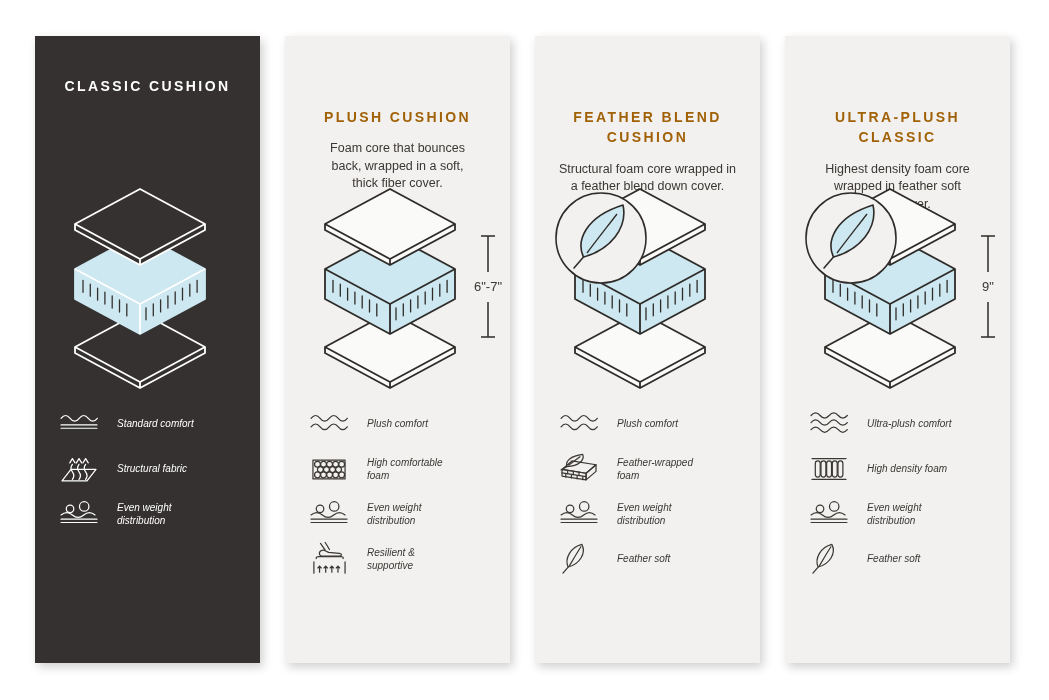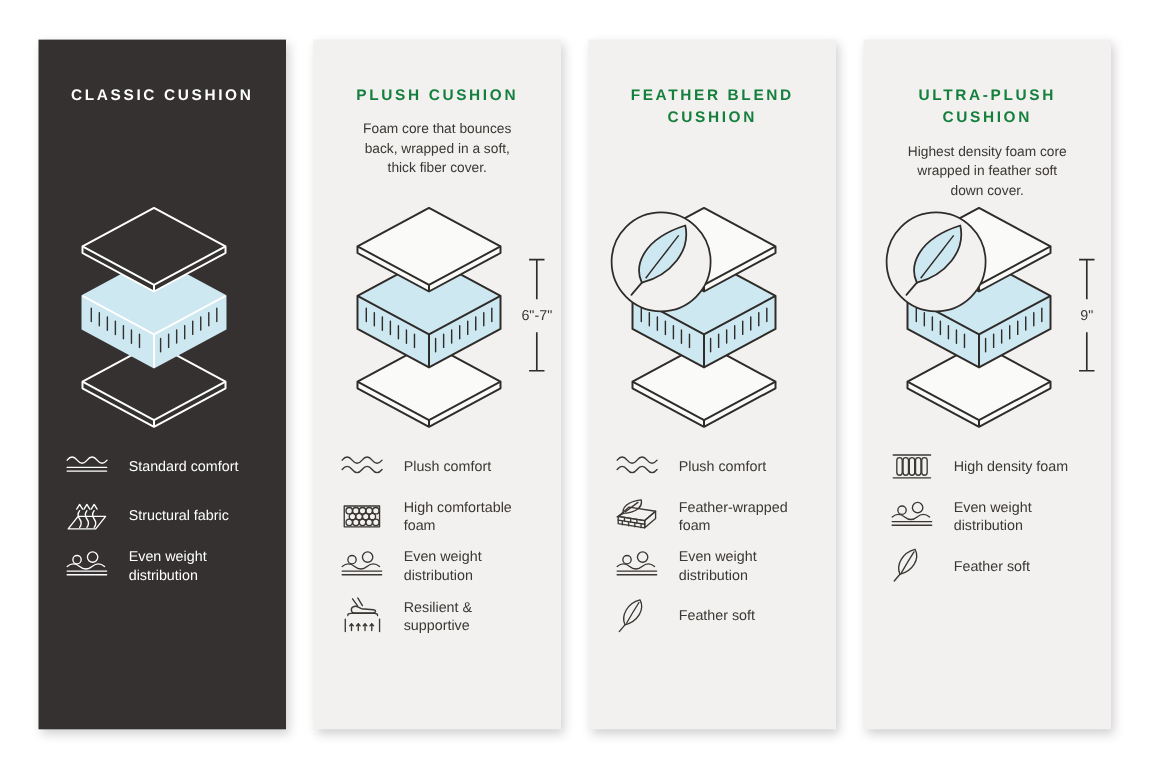--- a/index.html
+++ b/index.html
@@ -15,38 +15,38 @@
     position:relative;width:225px;height:627px;box-sizing:border-box;
     padding:40px 0 0 0;
     box-shadow:3px 4px 9px rgba(40,40,40,0.22);
   }
   .card.dark{background:var(--dark-bg,#343130);color:var(--text-dark-card,#ffffff);}
   .card.light{background:var(--light-bg,#f2f1ef);color:var(--text-light-card,#3a3734);}
   .card-title{
     margin:0;text-align:center;font-size:14px;font-weight:bold;
     letter-spacing:2.4px;line-height:1.45;white-space:pre-line;
   }
-  .card.light .card-title{color:#15803d;}
+  .card.light .card-title{color:#a16207;margin-top:31px;}
   .card-desc{
     margin:13px auto 0;text-align:center;font-size:12.5px;line-height:1.4;
     white-space:pre-line;max-width:200px;
   }
   .diagram{
     position:absolute;top:148px;left:0;width:225px;height:215px;
     display:flex;justify-content:center;align-items:flex-start;
   }
   .features{
     position:absolute;top:371px;left:22px;right:6px;
     list-style:none;margin:0;padding:0;
   }
   .feature{display:flex;align-items:center;gap:16px;margin-bottom:11px;}
   .f-icon{flex:none;width:44px;height:34px;display:flex;align-items:center;justify-content:center;}
   .f-icon svg{display:block;}
   .f-icon svg *{stroke:currentColor;fill:none;stroke-width:1.3;stroke-linecap:round;stroke-linejoin:round;}
-  .f-label{font-size:13px;line-height:1.32;white-space:pre-line;}
+  .f-label{font-size:10px;line-height:1.32;white-space:pre-line;font-style:italic;}
   svg text{font-family:"Liberation Sans", sans-serif;}
 </style>
 </head>
 <body>
 
 <div class="canvas">
   <div class="cards" id="cards">
       <section class="card dark">
     <h2 class="card-title">CLASSIC CUSHION</h2>
     <div class="diagram">
@@ -186,20 +186,22 @@
               </svg>
             </span>
     <span class="f-label">Resilient &amp;
 supportive</span>
   </li>
         </ul>
   </section>
       <section class="card light">
     <h2 class="card-title">FEATHER BLEND
 CUSHION</h2>
+    <p class="card-desc">Structural foam core wrapped in
+a feather blend down cover.</p>
     <div class="diagram">
           <svg width="225" height="215" viewBox="0 0 225 215">
             <g>
               <path d="M40 163 L105 128 L170 163 L170 169 L105 204 L40 169 Z" fill="#fafaf9" stroke="#2e2b29" stroke-width="1.8" stroke-linejoin="round"></path>
               <path d="M40 163 L105 198 L170 163 M105 198 L105 204" fill="none" stroke="#2e2b29" stroke-width="1.8" stroke-linejoin="round"></path>
             </g>
             <g>
               <path d="M40 85 L105 50 L170 85 L170 115 L105 150 L40 115 Z" fill="#cde8f0" stroke="#2e2b29" stroke-width="1.8" stroke-linejoin="round"></path>
               <path d="M48.0 96.3 L48.0 108.3 M55.3 100.2 L55.3 112.2 M62.6 104.2 L62.6 116.2 M69.9 108.1 L69.9 120.1 M77.2 112.0 L77.2 124.0 M84.5 116.0 L84.5 128.0 M91.8 119.9 L91.8 131.9 M111.0 123.8 L111.0 135.8 M118.3 119.8 L118.3 131.8 M125.6 115.9 L125.6 127.9 M132.9 112.0 L132.9 124.0 M140.2 108.0 L140.2 120.0 M147.5 104.1 L147.5 116.1 M154.8 100.2 L154.8 112.2 M162.1 96.3 L162.1 108.3 " stroke="#2e2b29" stroke-width="1.3" fill="none" stroke-linecap="round"></path>
               <path d="M40 85 L105 120 L170 85 M105 120 L105 150" fill="none" stroke="#2e2b29" stroke-width="1.8" stroke-linejoin="round"></path>
@@ -261,21 +263,21 @@
                 <path d="M11.5 26.5 C7.5 17.5 14 5.5 26 2.5 C31 12 23.5 23.5 11.5 26.5 Z"></path>
                 <path d="M13 25 C17 18 21.5 10.5 25 5"></path>
               </svg>
             </span>
     <span class="f-label">Feather soft</span>
   </li>
         </ul>
   </section>
       <section class="card light">
     <h2 class="card-title">ULTRA-PLUSH
-CUSHION</h2>
+CLASSIC</h2>
     <p class="card-desc">Highest density foam core
 wrapped in feather soft
 down cover.</p>
     <div class="diagram">
           <svg width="225" height="215" viewBox="0 0 225 215">
             <g>
               <path d="M40 163 L105 128 L170 163 L170 169 L105 204 L40 169 Z" fill="#fafaf9" stroke="#2e2b29" stroke-width="1.8" stroke-linejoin="round"></path>
               <path d="M40 163 L105 198 L170 163 M105 198 L105 204" fill="none" stroke="#2e2b29" stroke-width="1.8" stroke-linejoin="round"></path>
             </g>
             <g>
@@ -293,20 +295,30 @@
               <path d="M48.5 73 C41 57 50 33 88 21 C93 44 75 66 48.5 73 Z" fill="#cde8f0" stroke="#2e2b29" stroke-width="1.6" stroke-linejoin="round"></path>
               <path d="M52 69 C61 57 72 43 82 30" fill="none" stroke="#2e2b29" stroke-width="1.3"></path>
             </g>
             <g>
               <path d="M196 52 L210 52 M203 52 L203 88 M203 118 L203 153 M196 153 L210 153" stroke="#2e2b29" stroke-width="1.5" fill="none"></path>
               <text x="203" y="107" text-anchor="middle" font-size="13" fill="#3a3734">9"</text>
             </g>
           </svg>
         </div>
     <ul class="features">
+          <li class="feature">
+    <span class="f-icon">
+              <svg width="44" height="34" viewBox="0 0 46 36">
+                <path d="M4 9 q4.8 -5.5 9.6 0 t9.6 0 t9.6 0 t9.6 0"></path>
+                <path d="M4 16.5 q4.8 -5.5 9.6 0 t9.6 0 t9.6 0 t9.6 0"></path>
+                <path d="M4 24 q4.8 -5.5 9.6 0 t9.6 0 t9.6 0 t9.6 0"></path>
+              </svg>
+            </span>
+    <span class="f-label">Ultra-plush comfort</span>
+  </li>
           <li class="feature">
     <span class="f-icon">
               <svg width="44" height="34" viewBox="0 0 46 36">
                 <path d="M5 7 L41 7 M5 29 L41 29"></path>
                 <rect x="8.5" y="9.5" width="5.2" height="17" rx="2.6"></rect>
                 <rect x="14.5" y="9.5" width="5.2" height="17" rx="2.6"></rect>
                 <rect x="20.5" y="9.5" width="5.2" height="17" rx="2.6"></rect>
                 <rect x="26.5" y="9.5" width="5.2" height="17" rx="2.6"></rect>
                 <rect x="32.5" y="9.5" width="5.2" height="17" rx="2.6"></rect>
               </svg>

